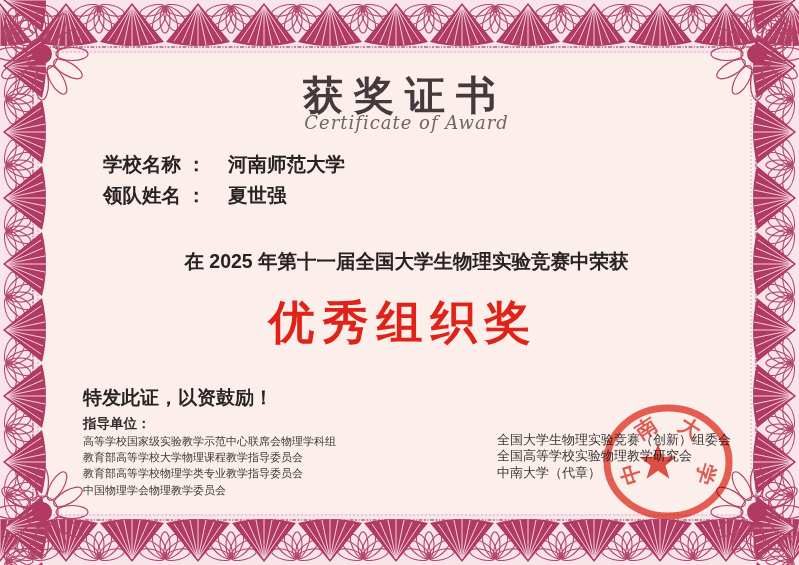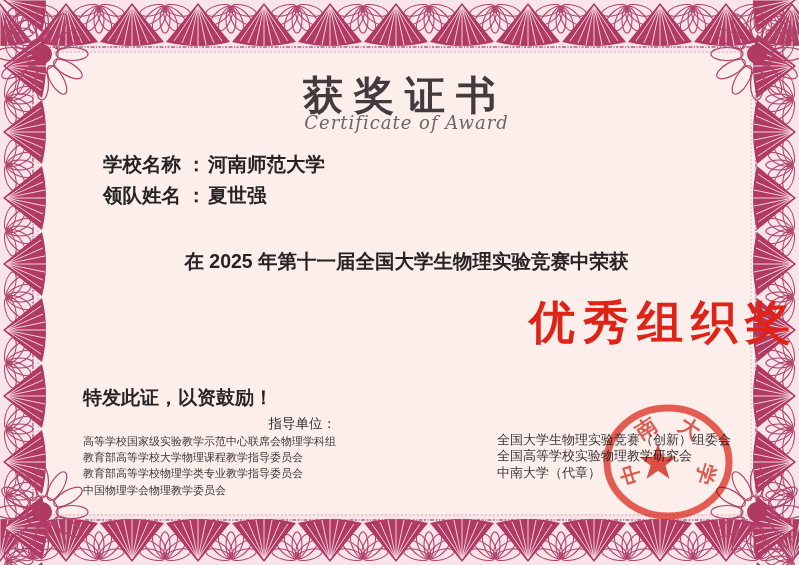--- a/index.html
+++ b/index.html
@@ -19,37 +19,37 @@
     font-weight:700;font-size:40px;letter-spacing:11px;text-indent:11px;
     color:#433a3e;
   }
   .subtitle{
     position:absolute;top:112px;left:14px;right:0;text-align:center;
     font-family:"DejaVu Serif","Liberation Serif",serif;
     font-style:italic;font-size:18px;letter-spacing:1px;
     color:#6f6569;
   }
   .fields{position:absolute;top:153px;left:103px;}
-  .field-row{display:flex;gap:2px;margin-bottom:9px;
+  .field-row{display:flex;gap:22px;margin-bottom:9px;
     font-size:19.5px;font-weight:700;color:#272224;line-height:22px;text-align:center;}
   .statement{
     position:absolute;top:248px;left:0;right:0;text-align:center;
     font-size:19.5px;font-weight:700;color:#272224;padding-left:14px;
   }
   .award{
-    position:absolute;top:292px;left:0;right:0;text-align:right;
+    position:absolute;top:292px;left:0;right:0;text-align:center;
     font-size:46px;font-weight:800;color:#df2318;
     letter-spacing:8px;text-indent:8px;
   }
   .closing{
     position:absolute;top:385px;left:83px;
     font-size:19px;font-weight:700;color:#272224;
   }
   .guidance{position:absolute;top:415px;left:83px;color:#3c3538;}
-  .guidance-heading{font-size:13.5px;font-weight:400;line-height:18px;color:#322c2e;text-align:right;}
+  .guidance-heading{font-size:13.5px;font-weight:700;line-height:18px;color:#322c2e;}
   .guidance-unit{font-size:11px;line-height:16.2px;font-weight:500;}
   .issuers{
     position:absolute;top:432px;right:68px;text-align:left;
     font-size:13px;line-height:16.3px;font-weight:500;color:#3c3538;
   }
   .seal{
     position:absolute;left:588px;top:387px;width:160px;height:152px;
     mix-blend-mode:multiply;opacity:.92;pointer-events:none;
   }
   .seal text{

